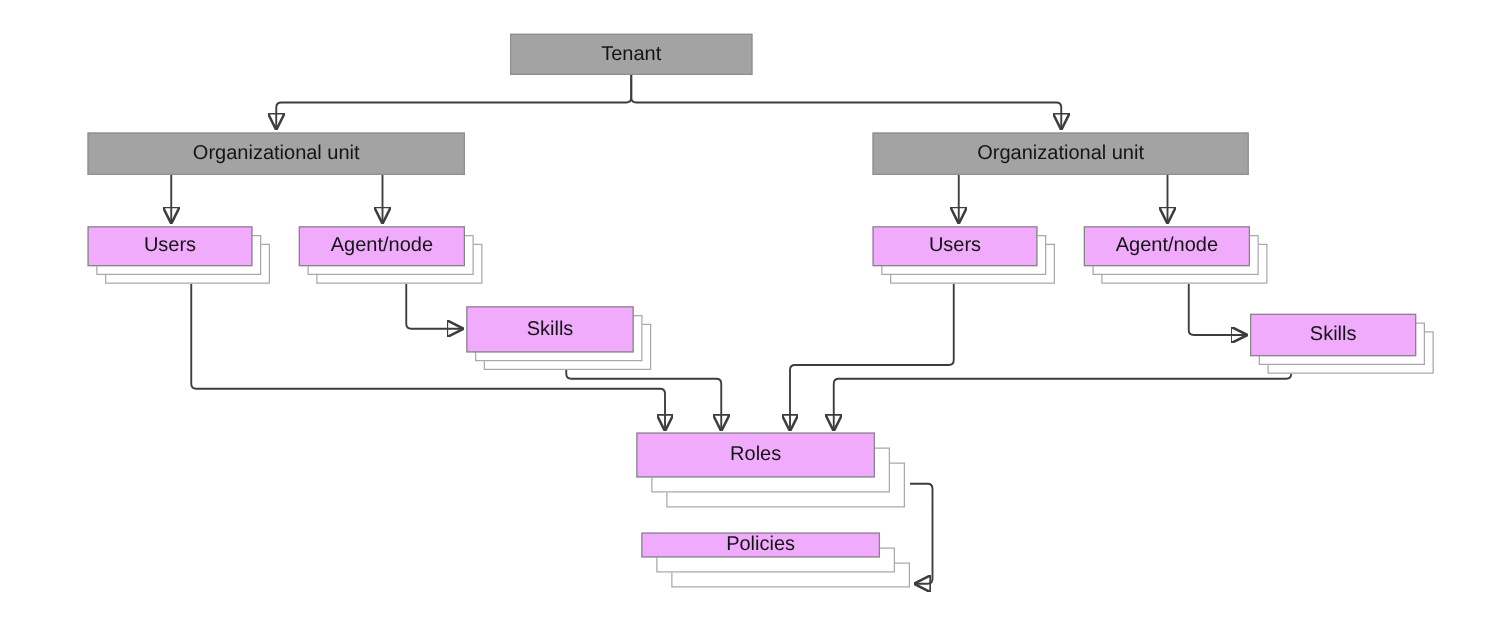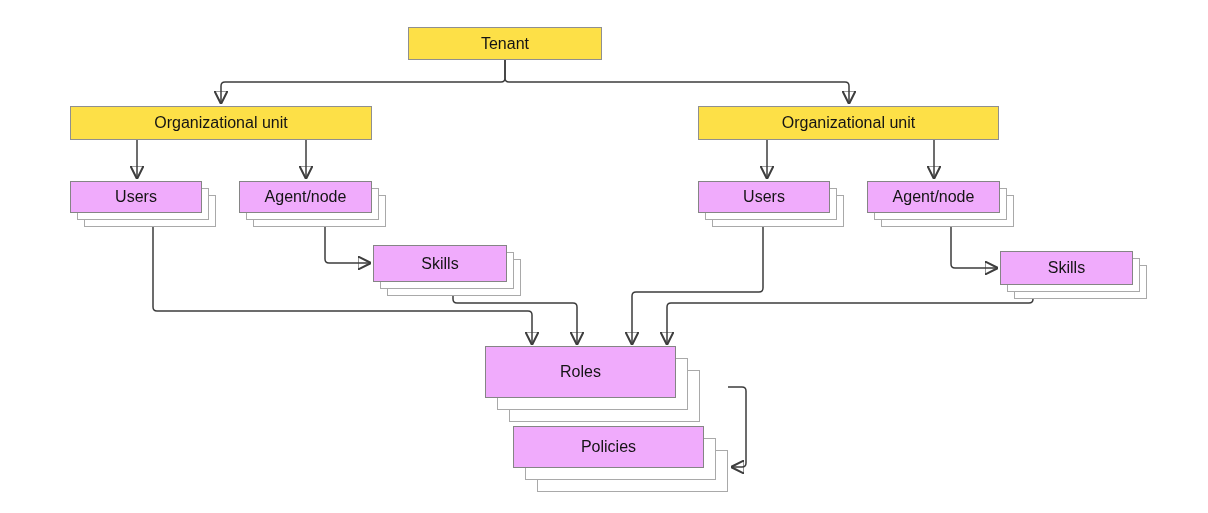--- a/index.html
+++ b/index.html
@@ -6,21 +6,21 @@
   #canvas {
     position: relative;
     width: 1208px;
     height: 513px;
     background: #ffffff;
     font-family: "Liberation Sans", sans-serif;
     overflow: hidden;
   }
   .box {
     position: absolute;
-    background: #fde047;
+    background: #a3a3a3;
     border: 1px solid #8f8f8f;
     display: flex;
     align-items: center;
     justify-content: center;
     font-size: 16px;
     color: #141414;
     box-sizing: border-box;
     white-space: nowrap;
   }
   .stack { position: absolute; }
@@ -123,25 +123,25 @@
     <div class="layer l2"></div>
     <div class="front">Agent/node</div>
   </div>
 
   <div class="stack" style="left:1000px; top:251px; width:133px; height:34px;">
     <div class="layer l3"></div>
     <div class="layer l2"></div>
     <div class="front">Skills</div>
   </div>
 
-  <div class="stack big" style="left:485px; top:346px; width:191px; height:52px;">
+  <div class="stack big" style="left:509px; top:346px; width:191px; height:36px;">
     <div class="layer l3"></div>
     <div class="layer l2"></div>
     <div class="front">Roles</div>
   </div>
 
-  <div class="stack big" style="left:513px; top:426px; width:191px; height:42px;">
+  <div class="stack big" style="left:513px; top:426px; width:191px; height:20px;">
     <div class="layer l3"></div>
     <div class="layer l2"></div>
     <div class="front">Policies</div>
   </div>
 
 </div>
 
 </body></html>

